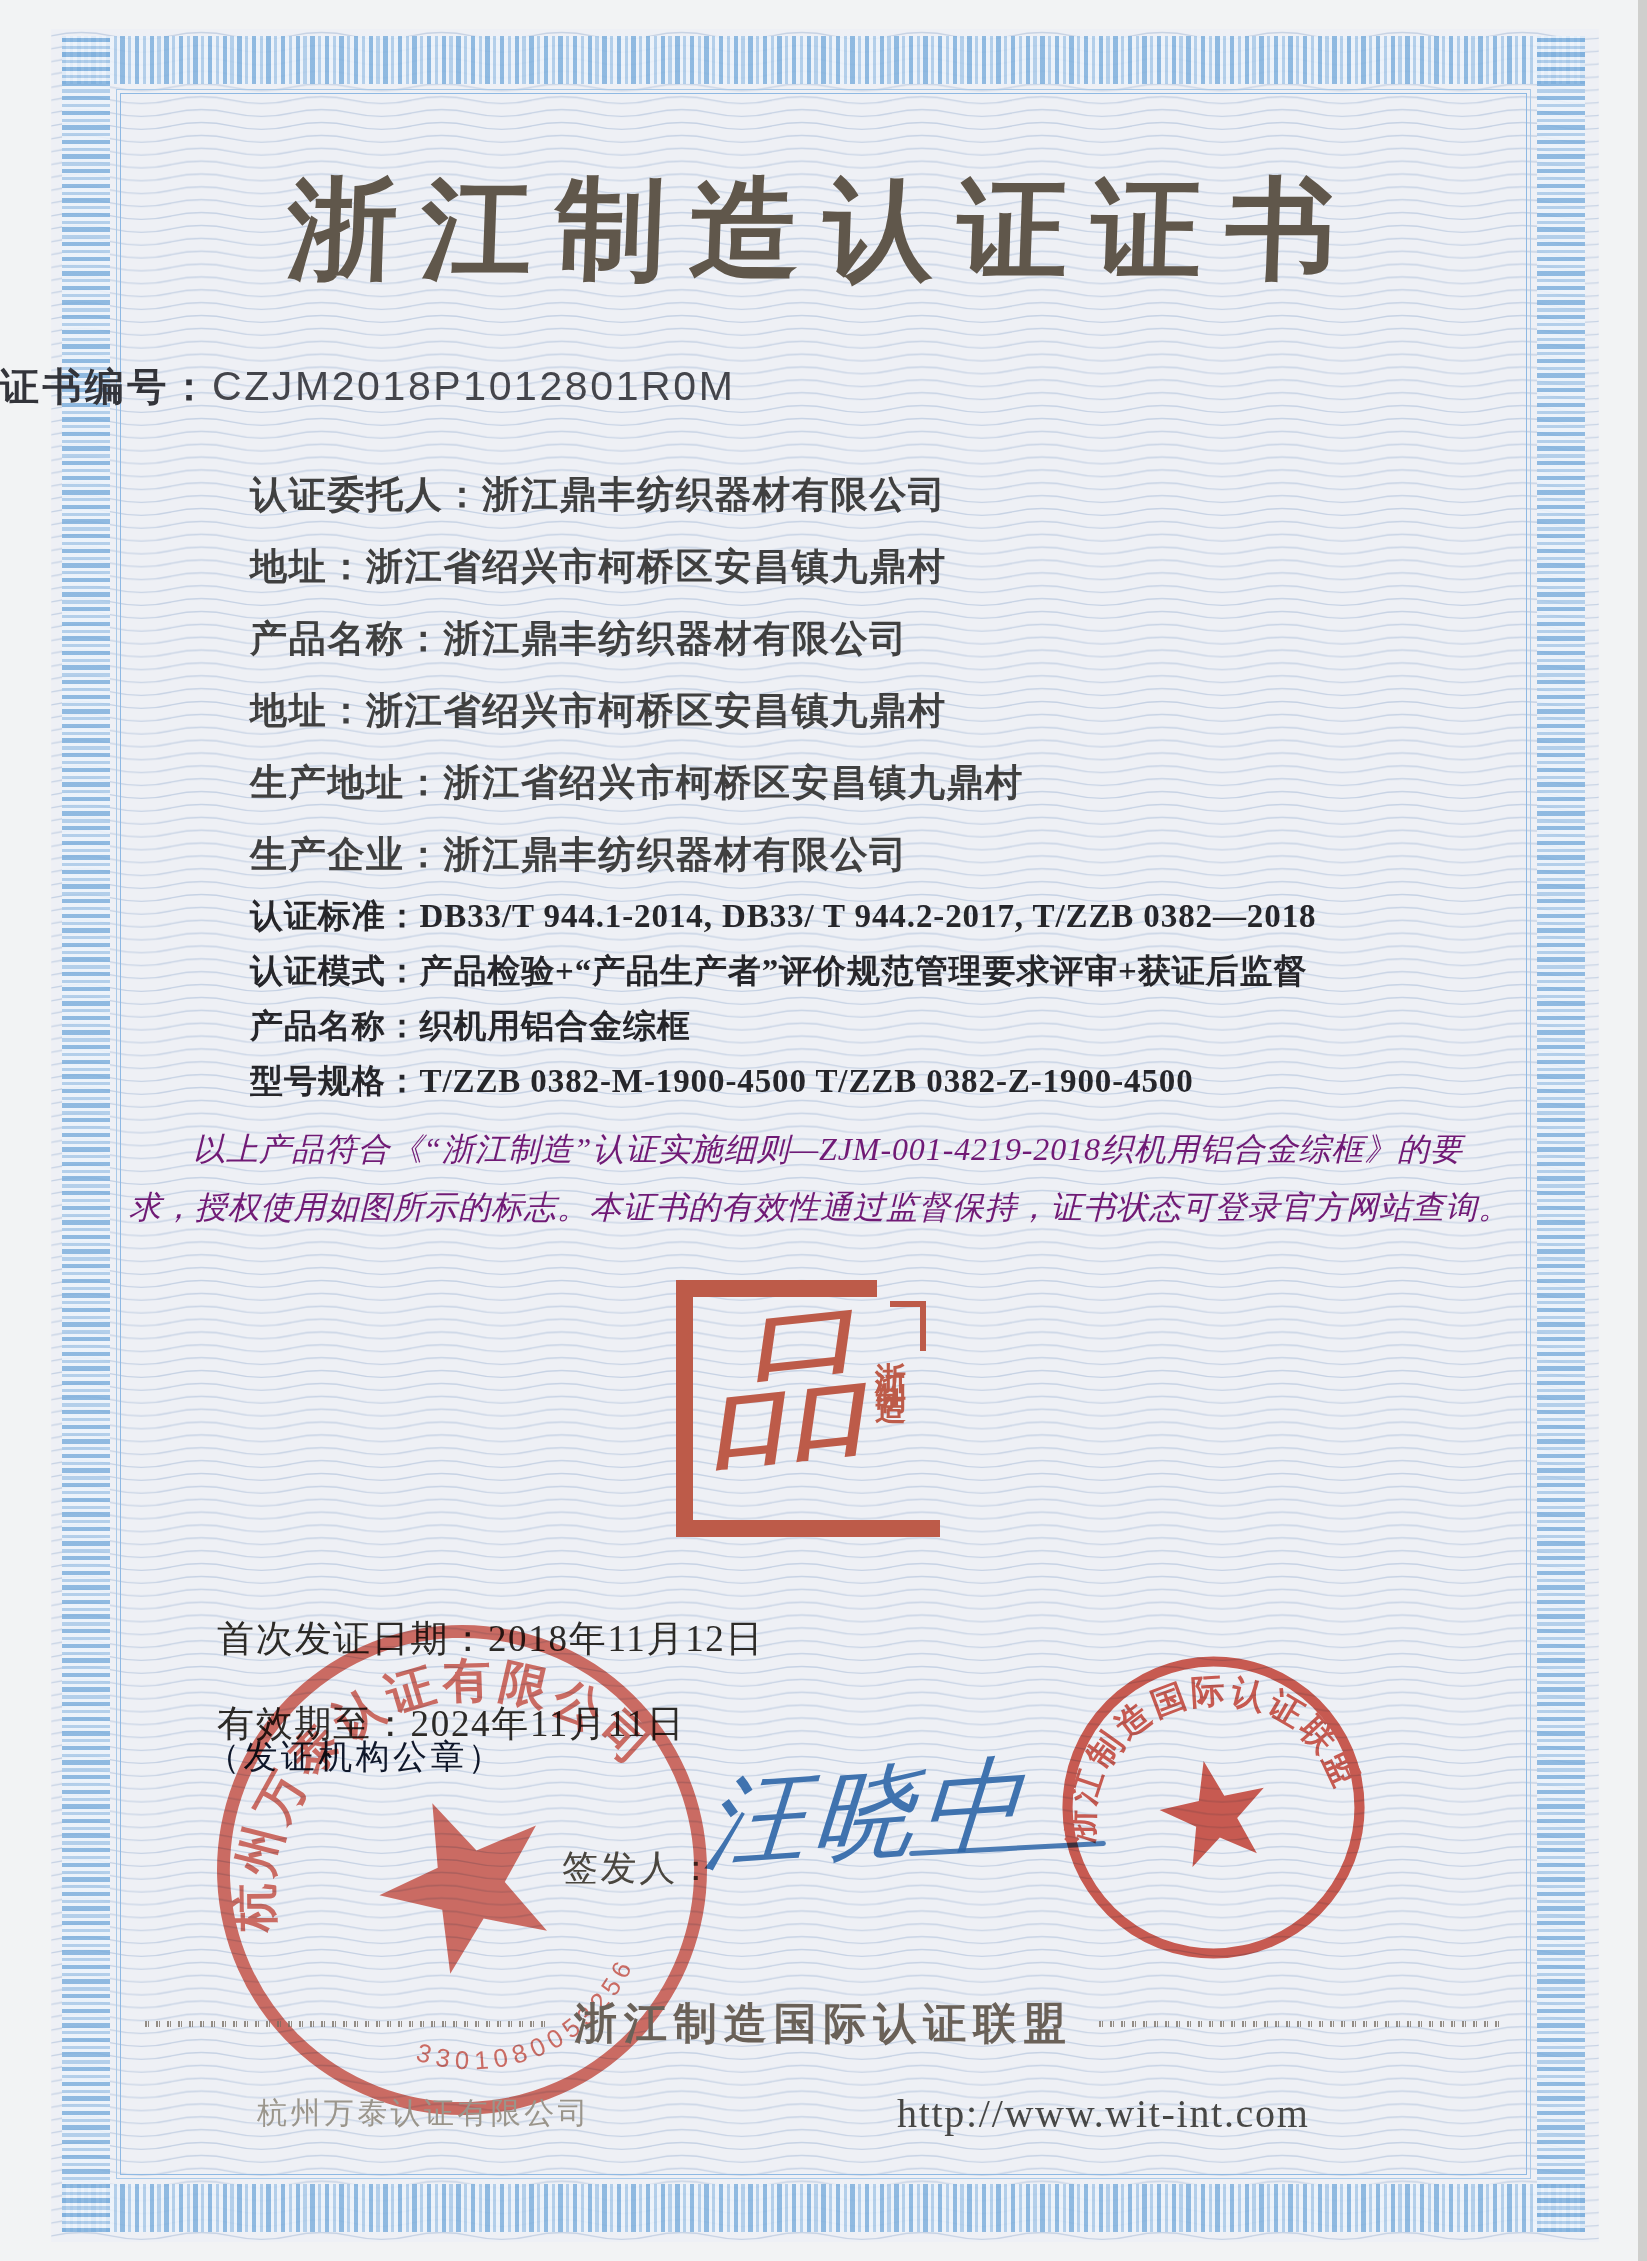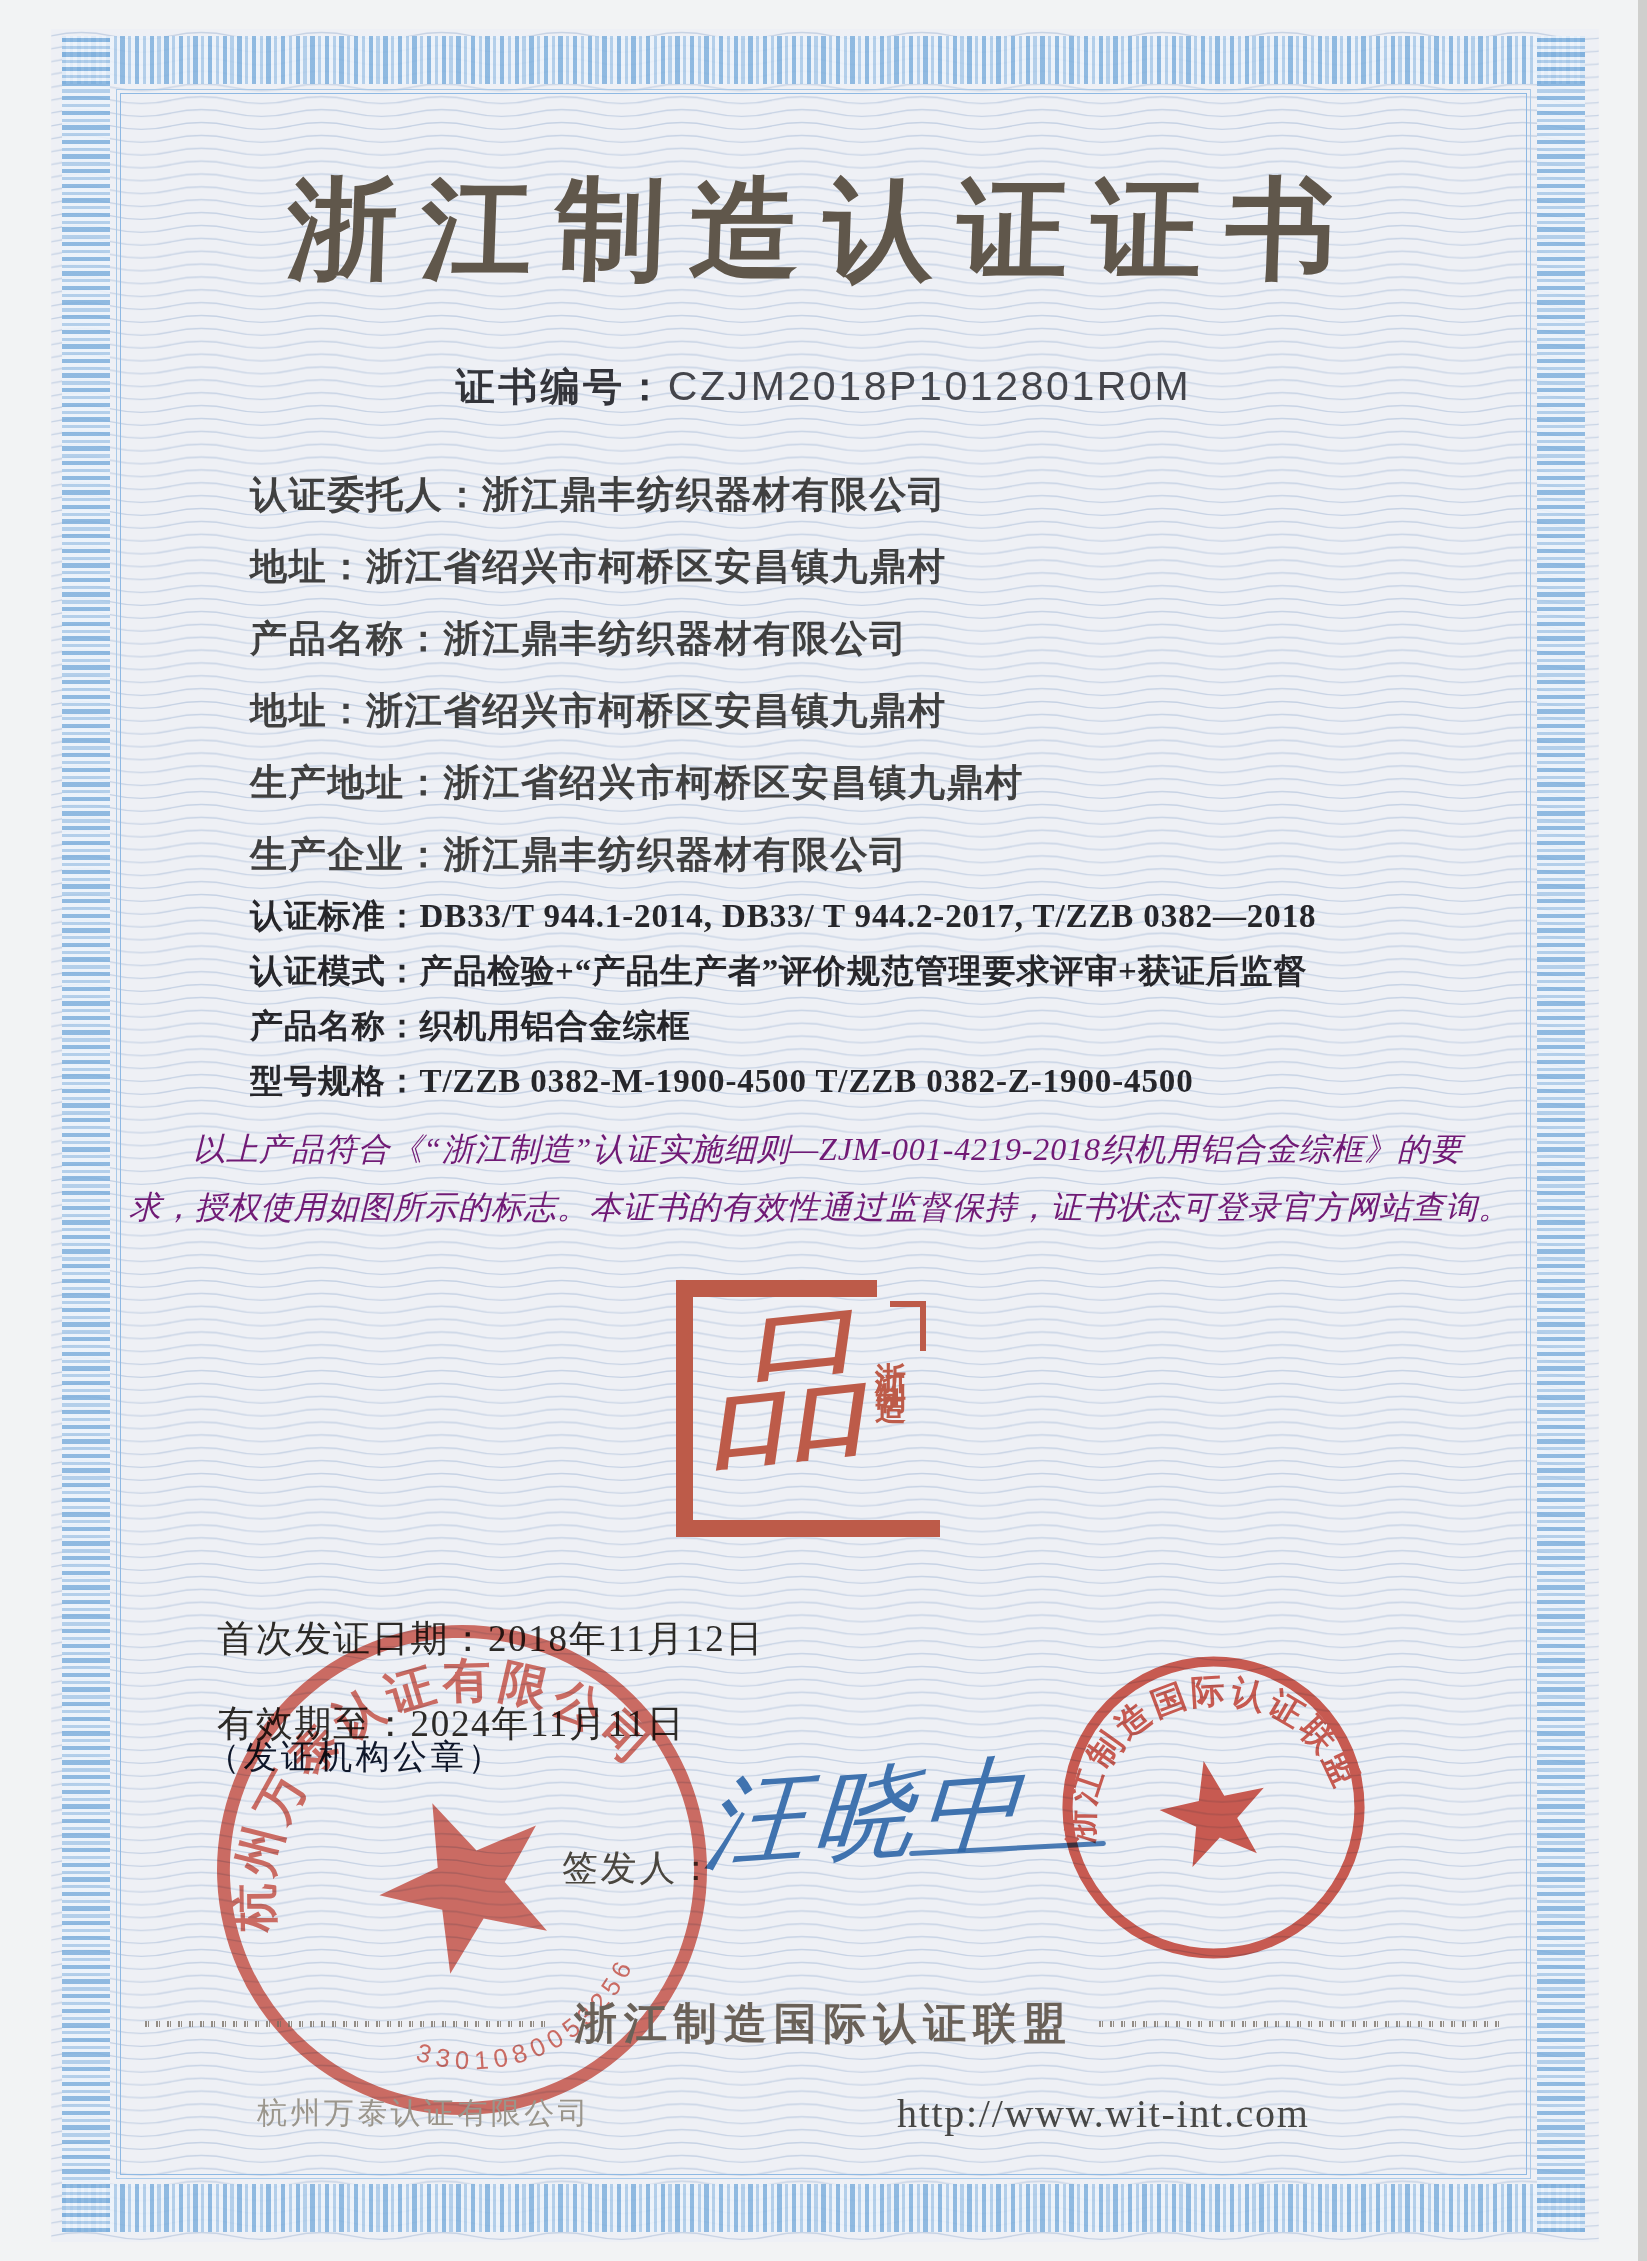--- a/index.html
+++ b/index.html
@@ -15,21 +15,21 @@
     background:repeating-linear-gradient(0deg,#7fb0dd 0 4.3px,#ecf3fb 4.3px 7.7px,#a9c9e8 7.7px 11px,#ecf3fb 11px 14.6px); }
   .band.top { top:36px; } .band.bottom { bottom:29px; }
   .band.left { left:62px; } .band.right { right:62px; }
   .innerline { position:absolute; left:120px; right:120px; top:93px; bottom:86px;
     border:1.7px solid #8fb9e3; outline:0.9px solid #a9c9e8; outline-offset:3.4px; pointer-events:none; }
 
   .title { position:absolute; left:0; top:156px; width:100%; text-align:center;
     font-size:110px; font-weight:700; letter-spacing:24px; color:#60574b;
     font-family:"DejaVu Serif", serif; transform:skewX(-2deg); }
 
-  .certno { position:absolute; left:0; top:360px; width:100%; text-align:center; color:#33343a; }
+  .certno { position:absolute; left:0; top:360px; width:100%; color:#33343a; }
   .certno .lbl { font-size:39px; font-weight:700; letter-spacing:3.4px; }
   .certno .val { font-size:41px; font-family:"Liberation Sans", sans-serif; letter-spacing:2.6px; color:#44454b; }
 
   .info { position:absolute; left:250px; top:470px; }
   .info .row { height:72px; font-size:37px; font-weight:700; color:#404040; letter-spacing:1.7px; }
   .specs { position:absolute; left:250px; top:894px; }
   .specs .row { height:55px; font-size:33px; font-weight:700; color:#26262a; letter-spacing:0.9px; }
   .row .v { font-weight:700; }
 
   .para { position:absolute; left:129px; top:1120px; width:1398px; font-size:32px;

